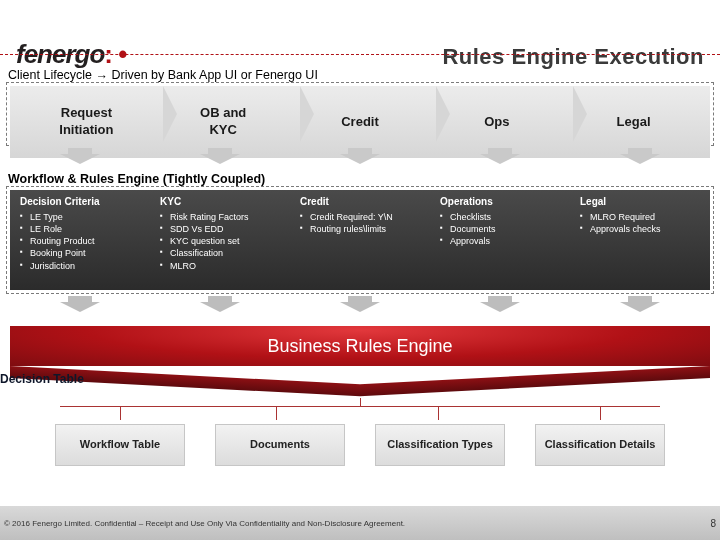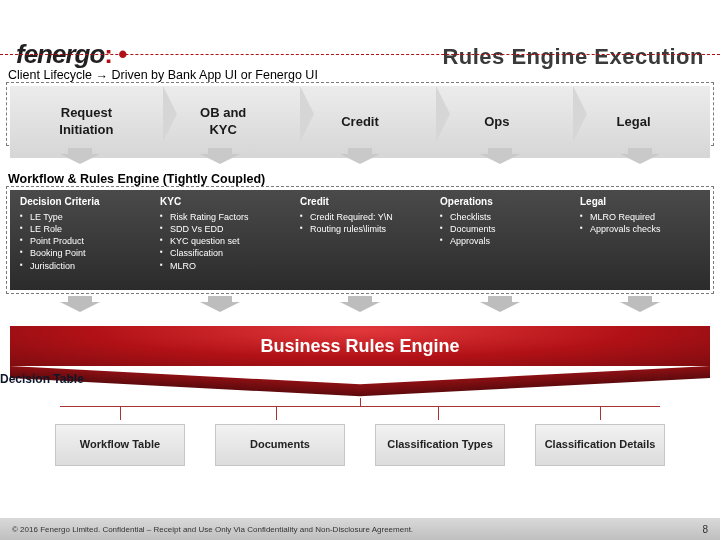--- a/index.html
+++ b/index.html
@@ -26,36 +26,36 @@
   .sec2lbl{position:absolute;top:172px;left:8px;font-size:12.5px;font-weight:700;color:#000}
   .sec2box{position:absolute;top:186px;left:6px;right:6px;height:108px;border:1.5px dashed #7a7a7a}
   .darkbar{position:absolute;top:190px;left:10px;right:10px;height:100px;background:linear-gradient(#4a4a4a,#2b2b2b);color:#fff;display:flex}
   .col{flex:1;padding:6px 10px;font-size:9px}
   .col h4{font-size:10px;font-weight:700;margin-bottom:4px}
   .col ul{list-style:none}
   .col li{position:relative;padding-left:10px;line-height:1.35}
   .col li::before{content:"▪";position:absolute;left:0;top:0;font-size:8px}
   
   .redwrap{position:absolute;top:326px;left:10px;right:10px;height:52px}
-  .redbanner{position:relative;width:100%;height:40px;background:radial-gradient(ellipse at 50% 10%,#e2383c 0%,#b11116 55%,#7f0c10 100%);color:#fff;display:flex;align-items:center;justify-content:center;font-size:18px;font-weight:700}
+  .redbanner{position:relative;width:100%;height:40px;background:radial-gradient(ellipse at 50% 10%,#e2383c 0%,#b11116 55%,#7f0c10 100%);color:#fff;display:flex;align-items:center;justify-content:center;font-size:18px;font-weight:400}
   .redbanner::before,.redbanner::after{content:"";position:absolute;bottom:-12px;width:50%;height:12px;background:linear-gradient(#8d1014,#5e0a0d)}
   .redbanner::before{left:0;transform:skewY(3deg);transform-origin:left}
   .redbanner::after{right:0;transform:skewY(-3deg);transform-origin:right}
   .dtlabel{position:absolute;top:372px;left:0;right:0;text-align:left;font-size:12px;font-weight:700;color:#0f172a}
   
   .bracket{position:absolute;top:398px;left:60px;right:60px;height:26px}
   .bracket::before{content:"";position:absolute;top:0;left:50%;width:0;height:8px;border-left:1.5px solid #a33}
   .bracket-h{position:absolute;top:8px;left:0;right:0;height:0;border-top:1.5px solid #a33}
   .bracket .drop{position:absolute;top:8px;width:0;height:14px;border-left:1.5px solid #a33}
   .bracket .d1{left:10%}.bracket .d2{left:36%}.bracket .d3{left:63%}.bracket .d4{left:90%}
   
   .chips{position:absolute;top:424px;left:40px;right:40px;height:46px;display:flex;justify-content:space-around}
   .chip{width:130px;height:42px;background:linear-gradient(#f2f2f2,#dcdcdc);border:1px solid #c6c6c6;display:flex;align-items:center;justify-content:center;text-align:center;font-size:11px;font-weight:700;color:#222;padding:0 6px;line-height:1.2}
   
-  .ftr{position:absolute;bottom:0;left:0;right:0;height:22px;background:linear-gradient(#d9d9d9,#bfbfbf);display:flex;align-items:center;justify-content:space-between;padding:0 12px;font-size:8px;color:#333}
+  .ftr{position:absolute;bottom:0;left:0;right:0;height:34px;background:linear-gradient(#d9d9d9,#bfbfbf);display:flex;align-items:center;justify-content:space-between;padding:0 4px;font-size:8px;color:#333}
   .ftr .pg{font-size:10px;color:#333}
 </style>
 </head>
 <body>
 <div class="slide">
 
   <div class="hdr">
     <div class="logo">
       <span>fenergo</span>
       <span class="dot">: •</span>
@@ -114,21 +114,21 @@
   </div>
 
   <div class="sec2lbl">Workflow &amp; Rules Engine (Tightly Coupled)</div>
   <div class="sec2box"></div>
   <div class="darkbar">
     <div class="col">
       <h4>Decision Criteria</h4>
       <ul>
         <li>LE Type</li>
         <li>LE Role</li>
-        <li>Point Product</li>
+        <li>Routing Product</li>
         <li>Booking Point</li>
         <li>Jurisdiction</li>
       </ul>
     </div>
     <div class="col">
       <h4>KYC</h4>
       <ul>
         <li>Risk Rating Factors</li>
         <li>SDD Vs EDD</li>
         <li>KYC question set</li>

